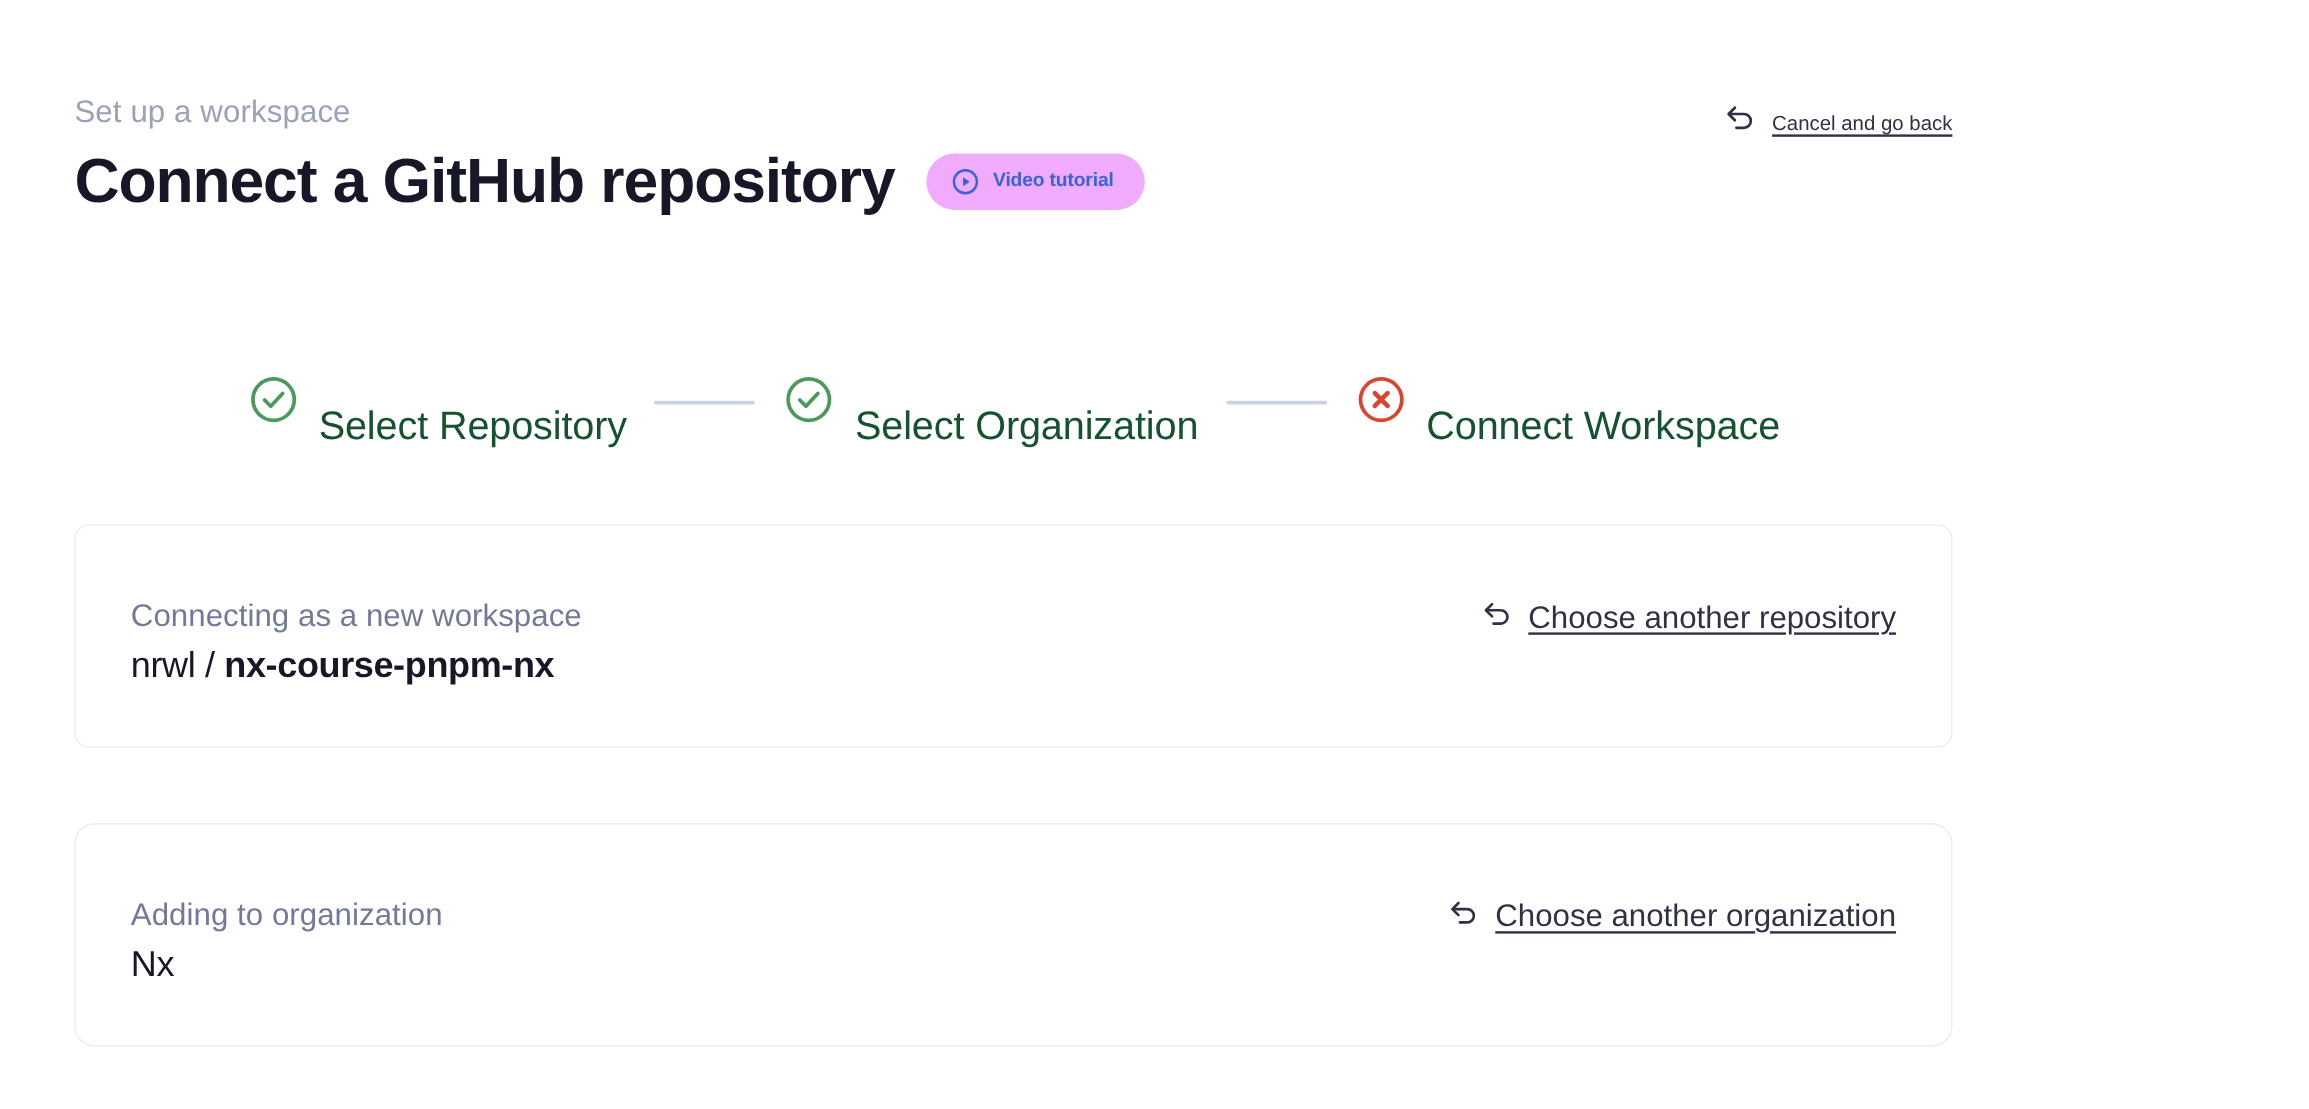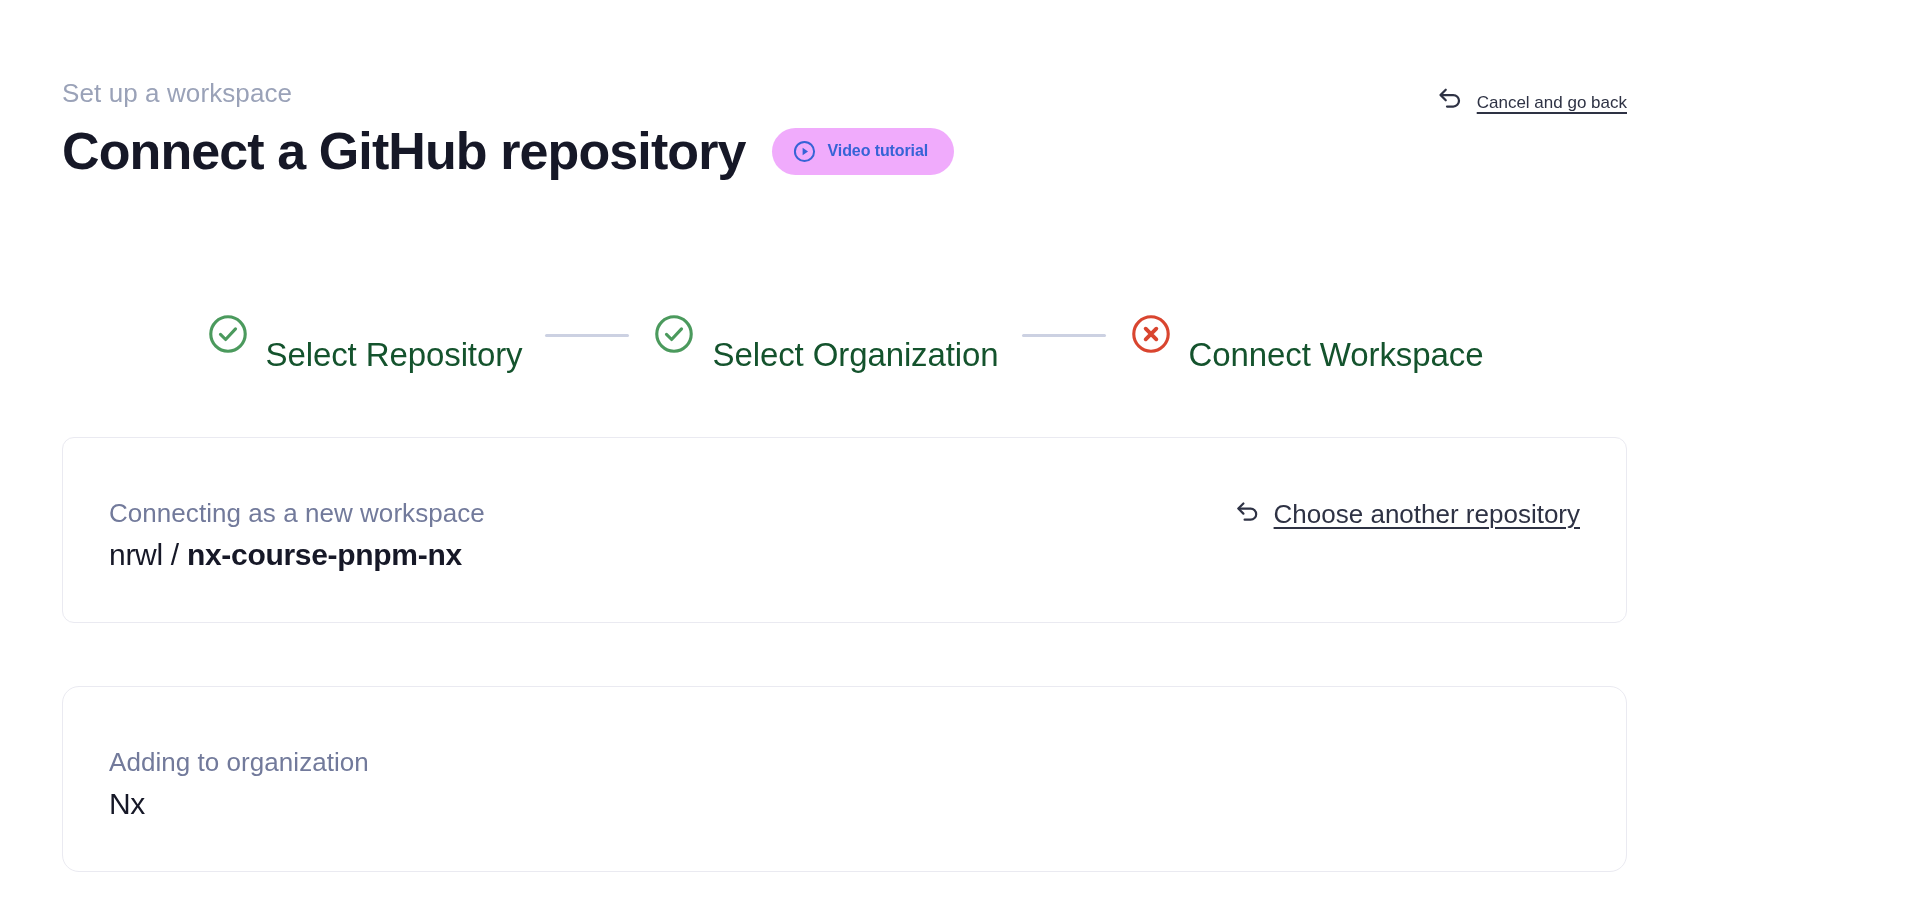--- a/index.html
+++ b/index.html
@@ -281,16 +281,25 @@
       </a>
     </div>
   </div>
 
   <div class="card card-2">
     <div class="card-inner">
       <div class="card-text">
         <div class="card-caption">Adding to organization</div>
         <div class="card-value">Nx</div>
       </div>
+      <a class="card-action" href="#">
+        <span class="undo-icon">
+          <svg width="29" height="29" viewBox="0 0 24 24" fill="none" aria-hidden="true">
+            <path d="M8.6 6.2 L4.4 10.4 L8.6 14.6" stroke="#2e3244" stroke-width="1.8" stroke-linecap="round" stroke-linejoin="round"></path>
+            <path d="M4.8 10.4 H14.6 a4.6 4.6 0 0 1 0 9.2 H9.6" stroke="#2e3244" stroke-width="1.8" stroke-linecap="round" stroke-linejoin="round"></path>
+          </svg>
+        </span>
+        <span class="lbl">Choose another organization</span>
+      </a>
     </div>
   </div>
 
 </div>
 
 </body></html>

